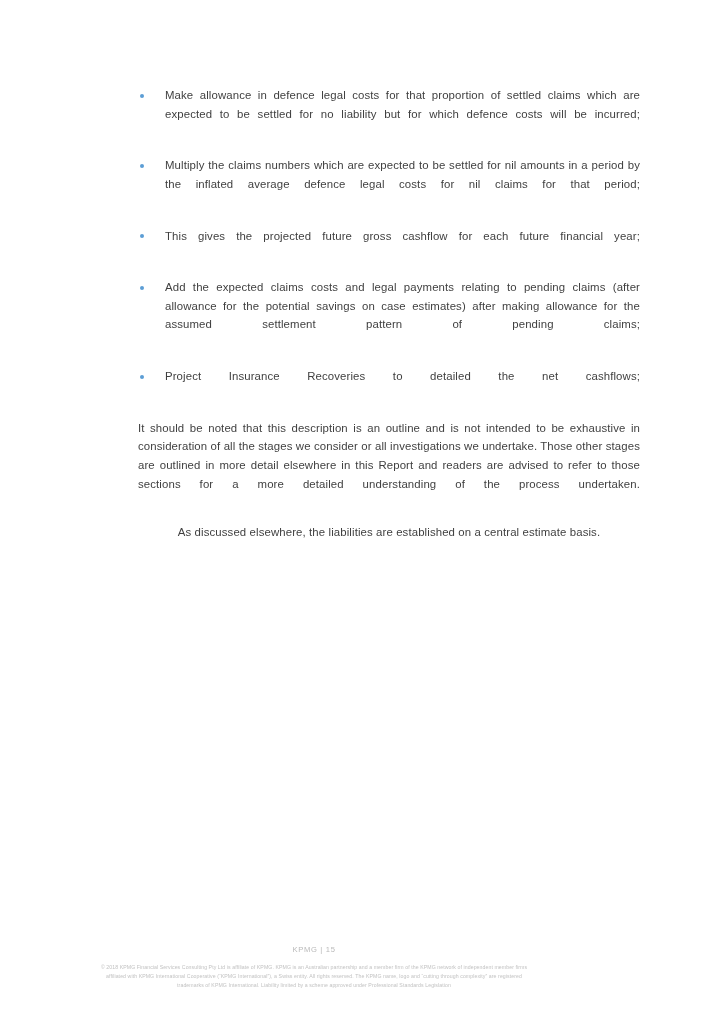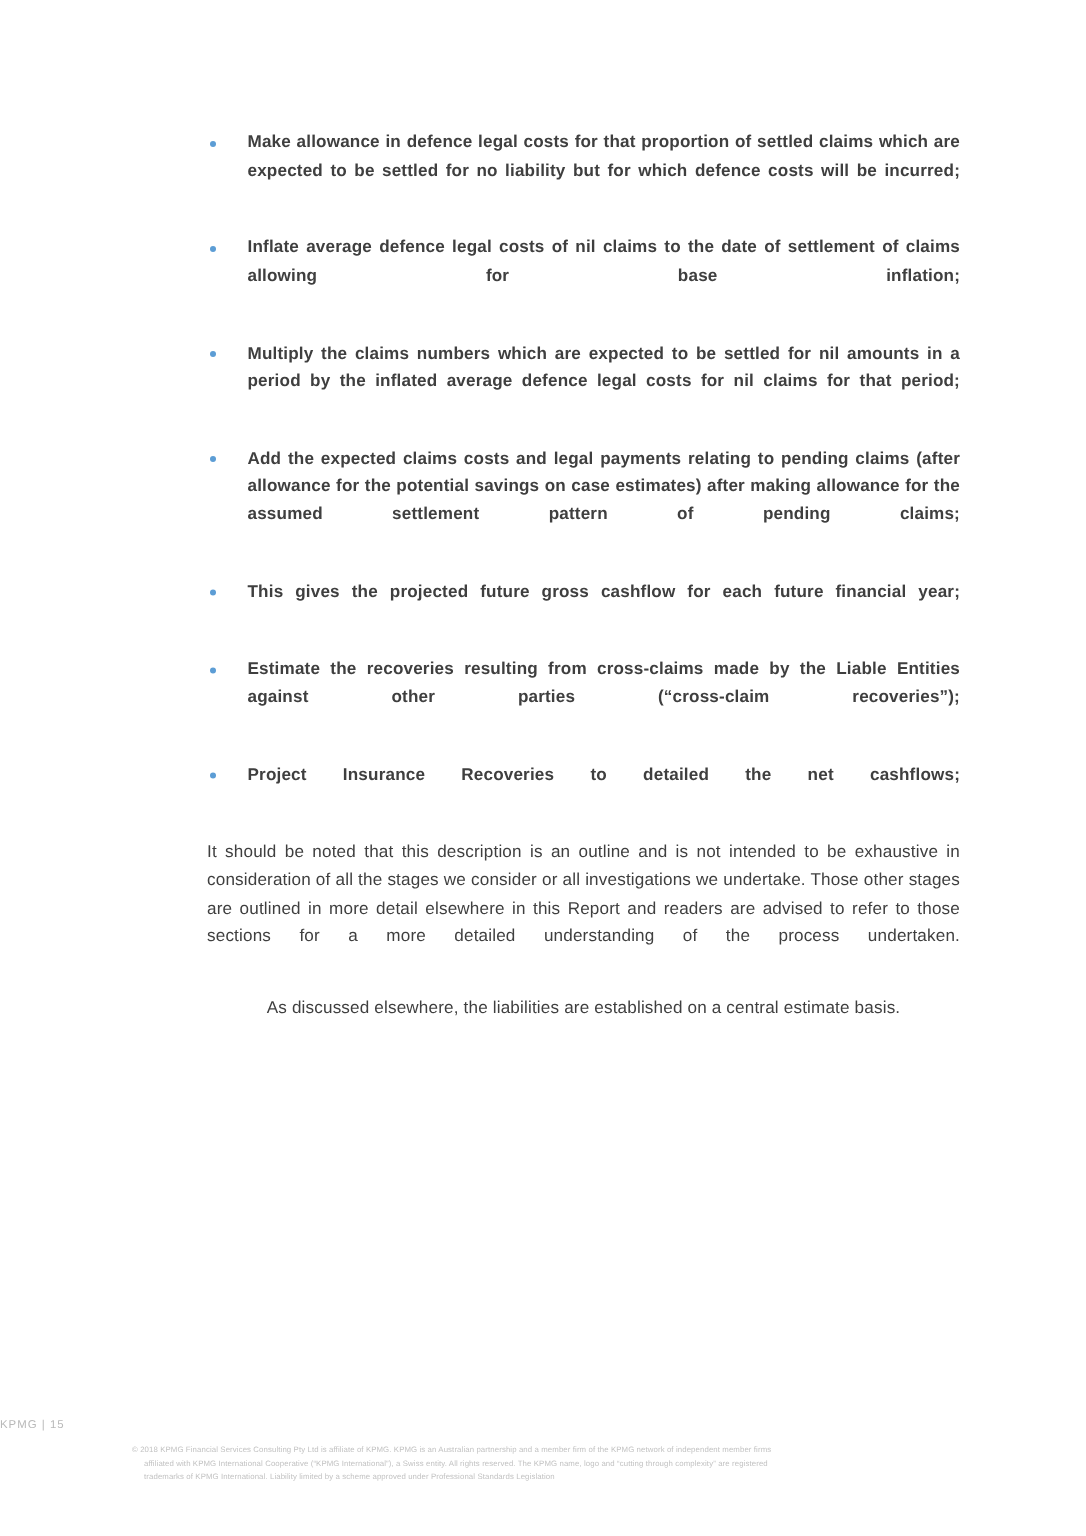--- a/index.html
+++ b/index.html
@@ -36,21 +36,20 @@
   
   .bullet-list {
     list-style: none;
     margin: 0;
     padding: 0;
   }
   .bullet-item {
     position: relative;
     padding-left: 27px;
     margin-bottom: 14.5px;
-    font-weight: bold;
   }
   .bullet-marker {
     position: absolute;
     left: 2px;
     top: 7.5px;
     width: 4px;
     height: 4px;
     border-radius: 50%;
     background: #5c9dd5;
   }
@@ -92,21 +91,21 @@
     text-align: center;
   }
   .para-last:after { content: none; }
 
   
   .footer {
     position: absolute;
     left: 0;
     top: 944px;
     width: 628px;
-    text-align: left;
+    text-align: center;
   }
   .footer-page {
     font-size: 7.6px;
     color: #b9b9b9;
     letter-spacing: 0.09em;
     line-height: 12px;
   }
   .footer-legal {
     margin-top: 7px;
     font-size: 5.2px;
@@ -129,37 +128,29 @@
 
   <div class="content">
 
     <ul class="bullet-list">
       <li class="bullet-item">
         <span class="bullet-marker"></span>
         <span class="bullet-text">Make allowance in defence legal costs for that proportion of settled claims which are expected to be settled for no liability but for which defence costs will be incurred;</span>
       </li>
       <li class="bullet-item">
         <span class="bullet-marker"></span>
-        <span class="bullet-text">Inflate average defence legal costs of nil claims to the date of settlement of claims allowing for base inflation;</span>
-      </li>
-      <li class="bullet-item">
-        <span class="bullet-marker"></span>
         <span class="bullet-text">Multiply the claims numbers which are expected to be settled for nil amounts in a period by the inflated average defence legal costs for nil claims for that period;</span>
-      </li>
-      <li class="bullet-item">
-        <span class="bullet-marker"></span>
-        <span class="bullet-text">Add the expected claims costs and legal payments relating to pending claims (after allowance for the potential savings on case estimates) after making allowance for the assumed settlement pattern of pending claims;</span>
       </li>
       <li class="bullet-item">
         <span class="bullet-marker"></span>
         <span class="bullet-text">This gives the projected future gross cashflow for each future financial year;</span>
       </li>
       <li class="bullet-item">
         <span class="bullet-marker"></span>
-        <span class="bullet-text">Estimate the recoveries resulting from cross-claims made by the Liable Entities against other parties (“cross-claim recoveries”);</span>
+        <span class="bullet-text">Add the expected claims costs and legal payments relating to pending claims (after allowance for the potential savings on case estimates) after making allowance for the assumed settlement pattern of pending claims;</span>
       </li>
       <li class="bullet-item">
         <span class="bullet-marker"></span>
         <span class="bullet-text">Project Insurance Recoveries to detailed the net cashflows;</span>
       </li>
     </ul>
 
     <p class="para para-first">It should be noted that this description is an outline and is not intended to be exhaustive in consideration of all the stages we consider or all investigations we undertake. Those other stages are outlined in more detail elsewhere in this Report and readers are advised to refer to those sections for a more detailed understanding of the process undertaken.</p>
     <p class="para para-last">As discussed elsewhere, the liabilities are established on a central estimate basis.</p>
 

